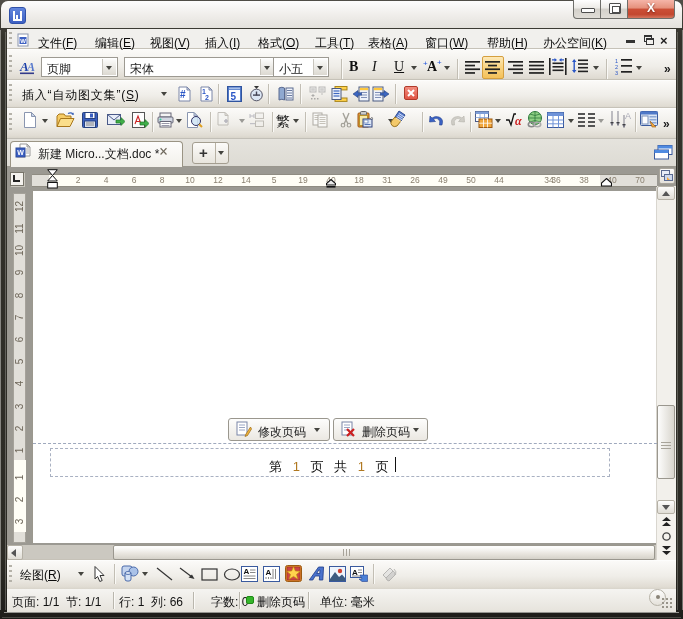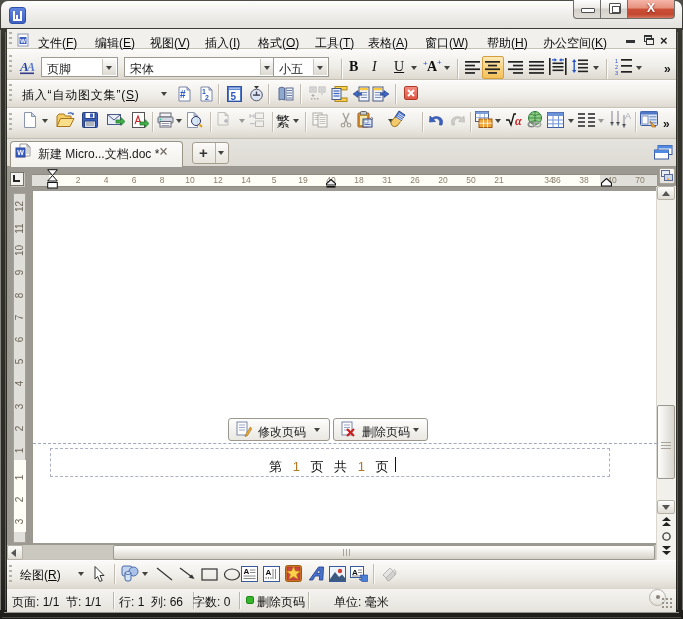--- a/index.html
+++ b/index.html
@@ -524,23 +524,23 @@
 <div class="rnum" style="left:162px;top:175px;width:20px;margin-left:-10px;text-align:center">8</div>
 <div class="rnum" style="left:190px;top:175px;width:20px;margin-left:-10px;text-align:center">10</div>
 <div class="rnum" style="left:218px;top:175px;width:20px;margin-left:-10px;text-align:center">12</div>
 <div class="rnum" style="left:246px;top:175px;width:20px;margin-left:-10px;text-align:center">14</div>
 <div class="rnum" style="left:274px;top:175px;width:20px;margin-left:-10px;text-align:center">5</div>
 <div class="rnum" style="left:303px;top:175px;width:20px;margin-left:-10px;text-align:center">19</div>
 <div class="rnum" style="left:331px;top:175px;width:20px;margin-left:-10px;text-align:center">40</div>
 <div class="rnum" style="left:359px;top:175px;width:20px;margin-left:-10px;text-align:center">18</div>
 <div class="rnum" style="left:387px;top:175px;width:20px;margin-left:-10px;text-align:center">31</div>
 <div class="rnum" style="left:415px;top:175px;width:20px;margin-left:-10px;text-align:center">26</div>
-<div class="rnum" style="left:443px;top:175px;width:20px;margin-left:-10px;text-align:center">20</div>
+<div class="rnum" style="left:443px;top:175px;width:20px;margin-left:-10px;text-align:center">49</div>
 <div class="rnum" style="left:471px;top:175px;width:20px;margin-left:-10px;text-align:center">50</div>
-<div class="rnum" style="left:499px;top:175px;width:20px;margin-left:-10px;text-align:center">21</div>
+<div class="rnum" style="left:499px;top:175px;width:20px;margin-left:-10px;text-align:center">44</div>
 <div class="rnum" style="left:549px;top:175px;width:20px;margin-left:-10px;text-align:center">34</div>
 <div class="rnum" style="left:556px;top:175px;width:20px;margin-left:-10px;text-align:center">36</div>
 <div class="rnum" style="left:584px;top:175px;width:20px;margin-left:-10px;text-align:center">38</div>
 <div class="rnum" style="left:612px;top:175px;width:20px;margin-left:-10px;text-align:center">40</div>
 <div class="rnum" style="left:640px;top:175px;width:20px;margin-left:-10px;text-align:center">70</div>
 <svg style="left:47px;top:169px" width="11" height="21" viewBox="0 0 11 21">
     <path d="M0.7 0.7 L10.3 0.7 L5.5 6.5 Z" fill="#fff" stroke="#111" stroke-width="1"></path>
     <path d="M5.5 6.5 L10.3 12 L0.7 12 Z" fill="#fff" stroke="#111" stroke-width="1"></path>
     <rect x="0.7" y="13.5" width="9.6" height="5.5" fill="#fff" stroke="#111" stroke-width="1"></rect>
   </svg>
@@ -705,22 +705,22 @@
 <svg style="left:381px;top:566px" width="18" height="16" viewBox="0 0 18 16" opacity="0.55">
     <path d="M2 9 L9 2 L12 5 L5 12 Z" fill="#ddd" stroke="#888"></path>
     <path d="M5 12 L12 5 Q14.5 6 14 9 L8 15 Q5.5 14.5 5 12" fill="#bbb" stroke="#888"></path>
     <path d="M13 3 Q16 5.5 14.5 9" fill="none" stroke="#888"></path>
   </svg>
 
 <div class="st" style="left:12px">页面: 1/1&nbsp;&nbsp;节: 1/1</div>
 <div class="ssep" style="left:113px"></div>
 <div class="st" style="left:119px">行: 1&nbsp;&nbsp;列: 66</div>
 <div class="ssep" style="left:193px"></div>
-<div class="st" style="left:193px">字数: 0</div>
+<div class="st" style="left:211px">字数: 0</div>
 <div class="ssep" style="left:239px"></div>
 <div class="a" style="left:246px;top:596px;width:8px;height:8px;background:#35b52a;border:1px solid #1e8a16;border-radius:2px"></div>
 <div class="st" style="left:257px">删除页码</div>
 <div class="ssep" style="left:308px"></div>
-<div class="st" style="left:334px">单位: 毫米</div>
+<div class="st" style="left:320px">单位: 毫米</div>
 <div class="a" style="left:649px;top:589px;width:17px;height:17px;border:1px solid #b5b1a6;border-radius:50%;background:linear-gradient(180deg,#fdfdfc,#e4e1da)"></div>
 <div class="a" style="left:656px;top:595px;width:4px;height:4px;background:#8a8478;border-radius:50%"></div>
 <div class="a" style="left:662px;top:598px;width:12px;height:12px;background:
  radial-gradient(circle at 1px 1px,#98948a 1px,rgba(0,0,0,0) 1.2px) 0 0/4px 4px"></div>
 
 </body></html>

